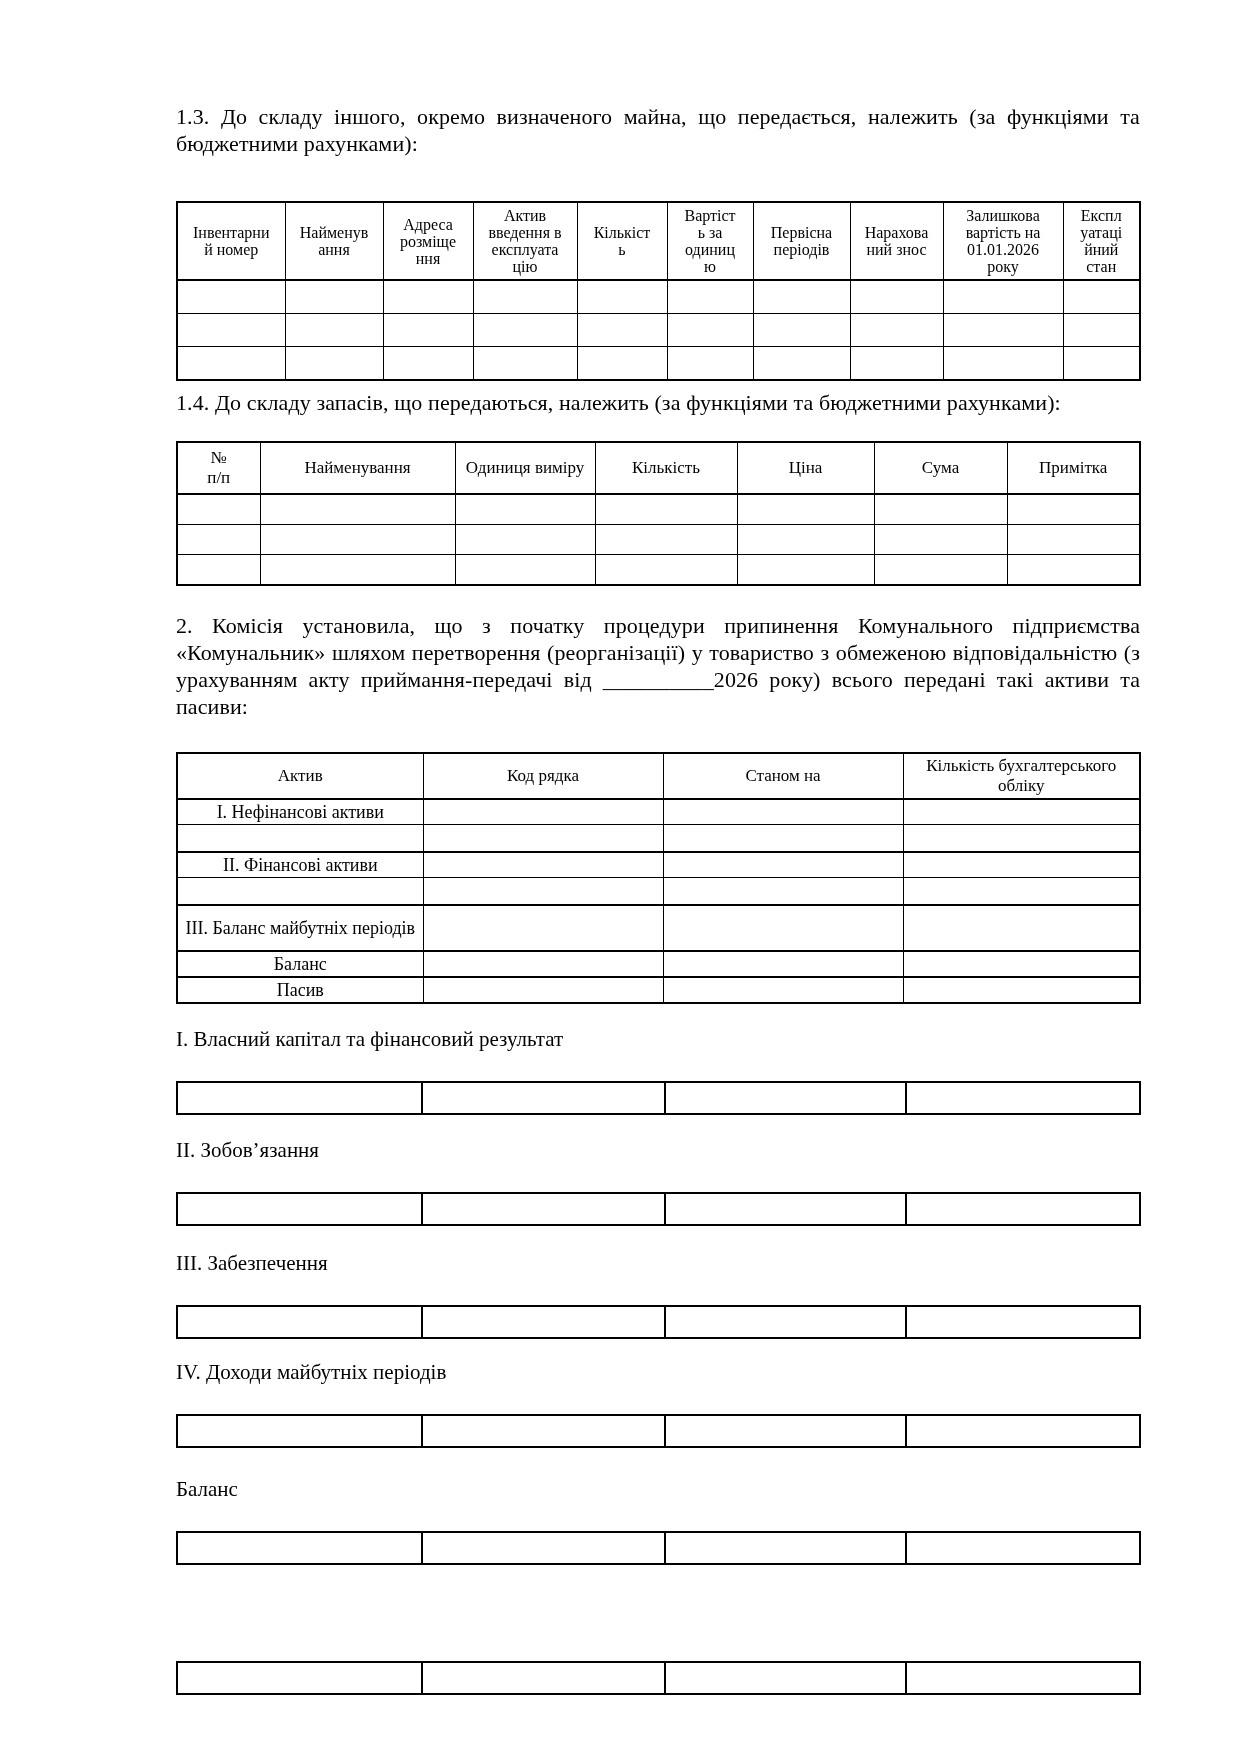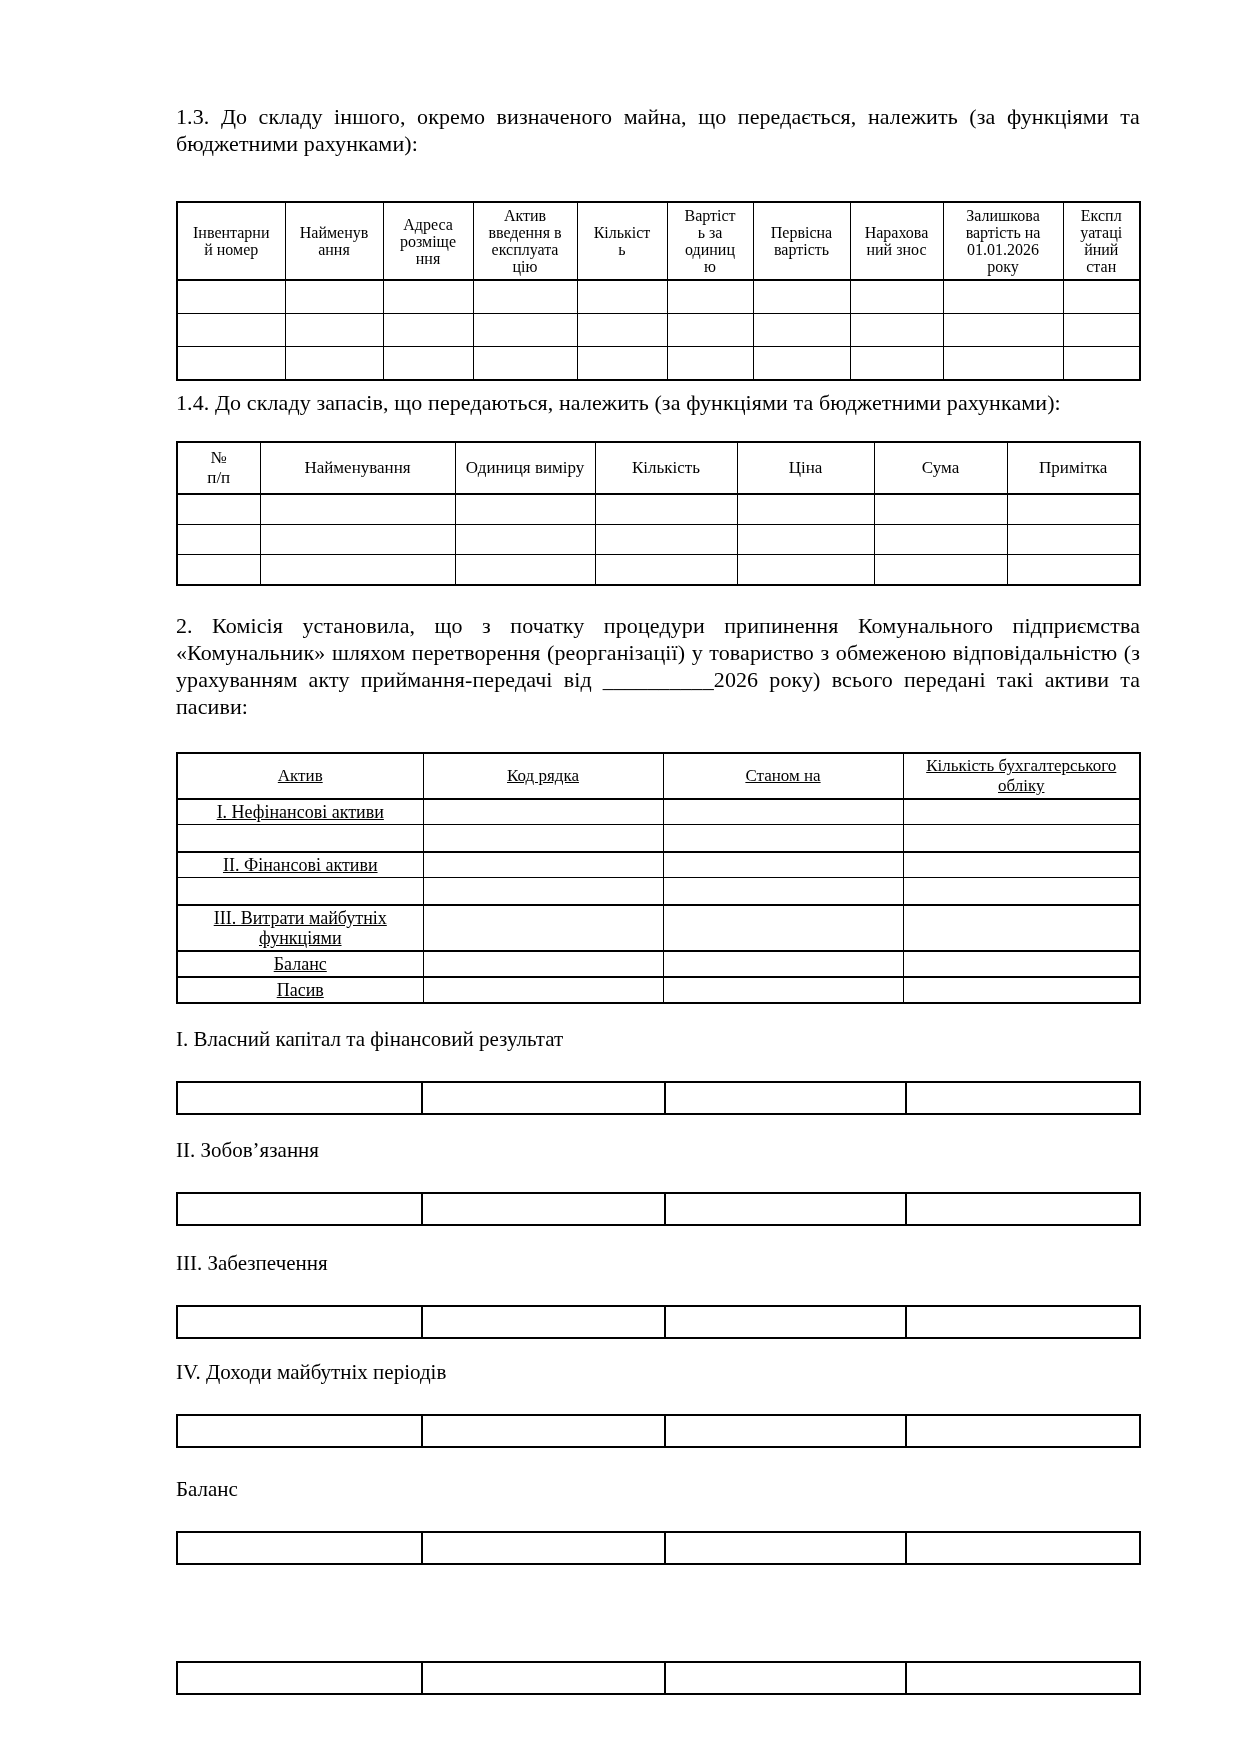--- a/index.html
+++ b/index.html
@@ -59,21 +59,21 @@
   .t-stock th {
     font-size: 17px;
     line-height: 20px;
     text-align: center;
     padding: 5px 8px;
     white-space: pre-line;
     border-bottom: 2px solid #000;
   }
   .t-stock tbody td { height: 27px; }
   
-  .t-assets { margin-top: 32px; border: 2px solid #000; text-decoration: underline; }
+  .t-assets { margin-top: 32px; border: 2px solid #000; }
   .t-assets th {
     font-size: 17px;
     line-height: 20px;
     text-align: center;
     padding: 2px 20px;
     border-bottom: 2px solid #000;
   }
   .t-assets td {
     font-size: 18px;
     line-height: 20px;
@@ -118,21 +118,21 @@
         <col style="width:77px">
     </colgroup>
     <thead>
       <tr>
         <th>Інвентарний номер</th>
         <th>Найменування</th>
         <th>Адреса розміщення</th>
         <th>Актив введення в експлуатацію</th>
         <th>Кількість</th>
         <th>Вартість за одиницю</th>
-        <th>Первісна вартість</th>
+        <th>Первісна періодів</th>
         <th>Нарахований знос</th>
         <th>Залишкова вартість на 01.01.2026 року</th>
         <th>Експлуатаційний стан</th>
       </tr>
     </thead>
     <tbody>
       <tr>
         <td></td>
           <td></td>
           <td></td>
@@ -263,21 +263,21 @@
             <td></td>
             <td></td>
       </tr>
       <tr class="r-empty">
         <td></td>
         <td></td>
             <td></td>
             <td></td>
       </tr>
       <tr class="r-tall r-thick">
-        <td>III. Витрати майбутніх функціями</td>
+        <td>III. Баланс майбутніх періодів</td>
         <td></td>
             <td></td>
             <td></td>
       </tr>
       <tr class="r-label r-thick">
         <td>Баланс</td>
         <td></td>
             <td></td>
             <td></td>
       </tr>

